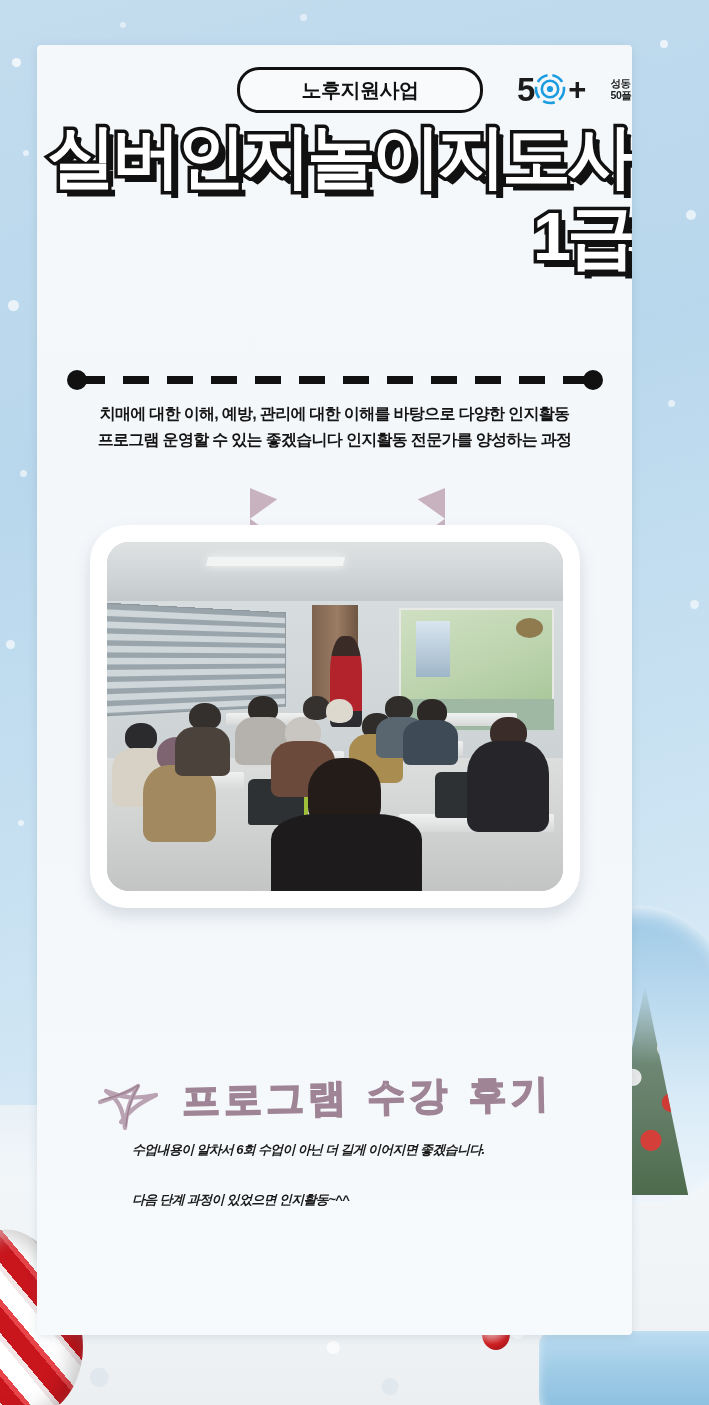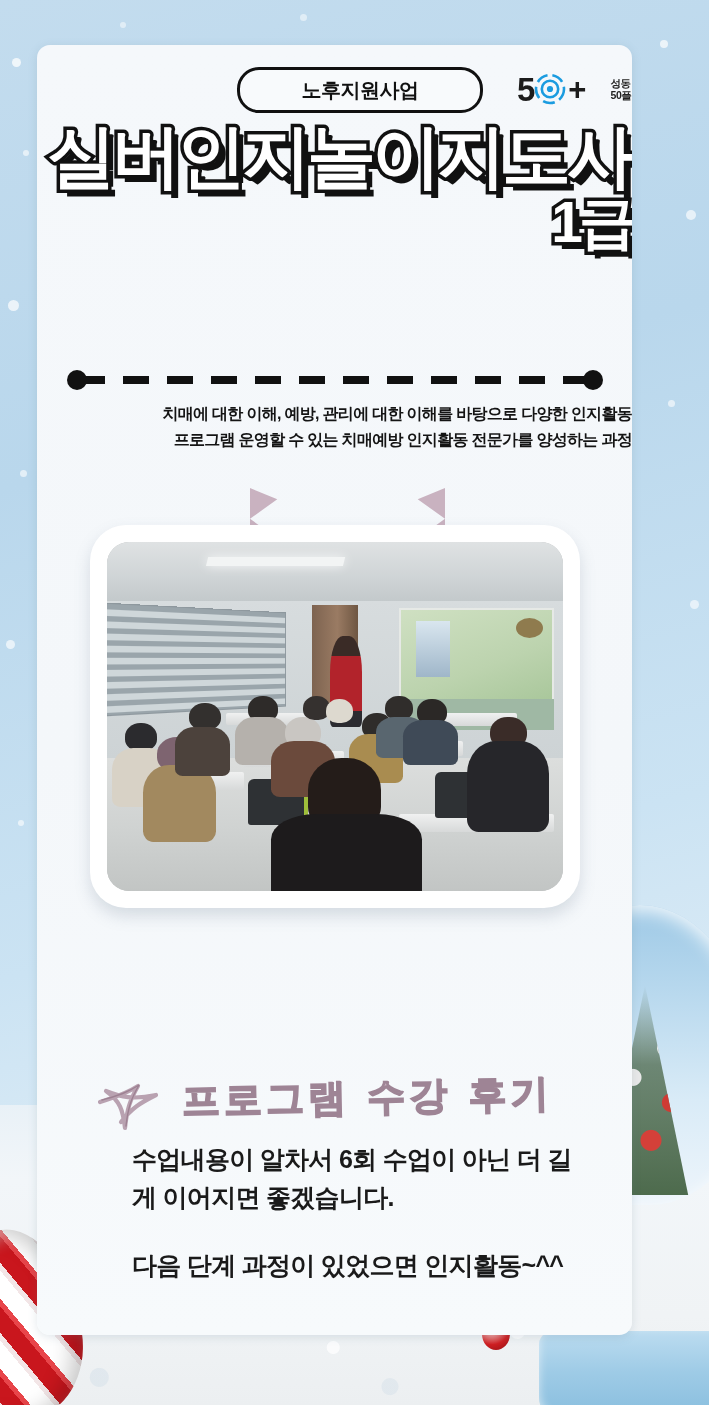--- a/index.html
+++ b/index.html
@@ -75,21 +75,21 @@
   }
   .ornament{
     position:absolute;left:482px;top:1318px;width:28px;height:32px;border-radius:50%;
     background:radial-gradient(circle at 35% 28%, #f6b9b6 0 5px, #cf1f22 60%, #8d0f13 100%);
   }
 
   
   .card{
     position:absolute;left:37px;top:45px;width:595px;height:1290px;
     background:linear-gradient(180deg,#f5f8fb 0%,#f4f7fa 55%,#f7fafc 100%);
-    border-radius:13px;
+    border-radius:4px;
     box-shadow:0 2px 10px rgba(90,120,145,.18);
     overflow:hidden;
   }
 
   
   .hdr{position:absolute;left:0;top:16px;width:595px;height:58px;}
   .badge{
     position:absolute;left:200px;top:6px;width:240px;height:40px;
     border:3.5px solid #111;border-radius:22px;background:#f8fafc;
     display:flex;align-items:center;justify-content:center;
@@ -106,40 +106,40 @@
 
   
   .title-wrap{position:absolute;left:0;top:78px;width:595px;text-align:right;}
   .title-l1,.title-l2{
     font-weight:900;color:#ffffff;line-height:.98;letter-spacing:-4px;
     -webkit-text-stroke:7px #111;
     paint-order:stroke fill;
     text-shadow:7px 7px 0 #111;
   }
   .title-l1{font-size:69px;}
-  .title-l2{font-size:57px;margin-top:4px;}
+  .title-l2{font-size:69px;margin-top:12px;}
 
   
   .period{
     position:absolute;left:0;top:283px;width:595px;text-align:center;
     font-size:16.5px;font-weight:700;color:#141414;letter-spacing:-.6px;
   }
 
   
   .divider{position:absolute;left:28px;top:325px;width:540px;height:20px;}
   .divider .bar{
     position:absolute;left:14px;top:6px;width:512px;height:8px;
     background-image:repeating-linear-gradient(90deg,#111 0 26px, transparent 26px 44px);
   }
   .divider .dot{position:absolute;top:0;width:20px;height:20px;border-radius:50%;background:#111;}
   .divider .dot.l{left:2px;} .divider .dot.r{right:2px;}
 
   
   .desc{
-    position:absolute;left:0;top:356px;width:595px;text-align:right;
+    position:absolute;left:0;top:356px;width:595px;text-align:center;
     font-size:16px;font-weight:700;color:#141414;line-height:1.62;letter-spacing:-.7px;
   }
   .ribbon-simple{
     position:absolute;left:213px;top:443px;width:195px;height:70px;background:#c9b2c0;
     clip-path:polygon(0 0,100% 0,100% 100%,86% 72%,100% 44%,86% 16%,100% 0,
                       0 0,14% 16%,0 44%,14% 72%,0 100%);
   }
 
   
   .photo-frame{
@@ -189,21 +189,21 @@
     position:absolute;left:100px;top:12px;
     font-size:38px;font-weight:700;color:#c7b0bf;letter-spacing:4px;
     -webkit-text-stroke:1.6px #9e8495;
     transform:rotate(-1.2deg);
     font-family:"DejaVu Sans",sans-serif;
   }
 
   
   .rv-body{
     position:absolute;left:95px;top:1095px;width:455px;
-    font-size:25px;font-weight:700;color:#1a1a1a;line-height:1.52;letter-spacing:-.7px;
+    font-size:13px;font-weight:700;color:#1a1a1a;line-height:1.52;letter-spacing:-.7px;font-style:italic;
   }
   .rv-p2{margin-top:30px;}
 </style>
 </head>
 <body>
 
 <div class="bg">
   <div class="bg-sky"></div>
   <div class="bg-snow"></div>
   <div class="snow-tex"></div>
@@ -262,21 +262,21 @@
 
 
   <div class="divider">
     <div class="dot l"></div>
     <div class="bar"></div>
     <div class="dot r"></div>
   </div>
 
   <div class="desc">
     <div>치매에 대한 이해, 예방, 관리에 대한 이해를 바탕으로 다양한 인지활동</div>
-    <div>프로그램 운영할 수 있는 치매예방 인지활동 전문가를 양성하는 과정</div>
+    <div>프로그램 운영할 수 있는 좋겠습니다 인지활동 전문가를 양성하는 과정</div>
   </div>
 
   <div class="ribbon-simple"></div>
 
   <div class="photo-frame">
     <div class="photo">
       <div class="p-ceiling"></div>
       <div class="p-wall"></div>
       <div class="p-blinds"></div>
       <div class="p-pillar"></div>

